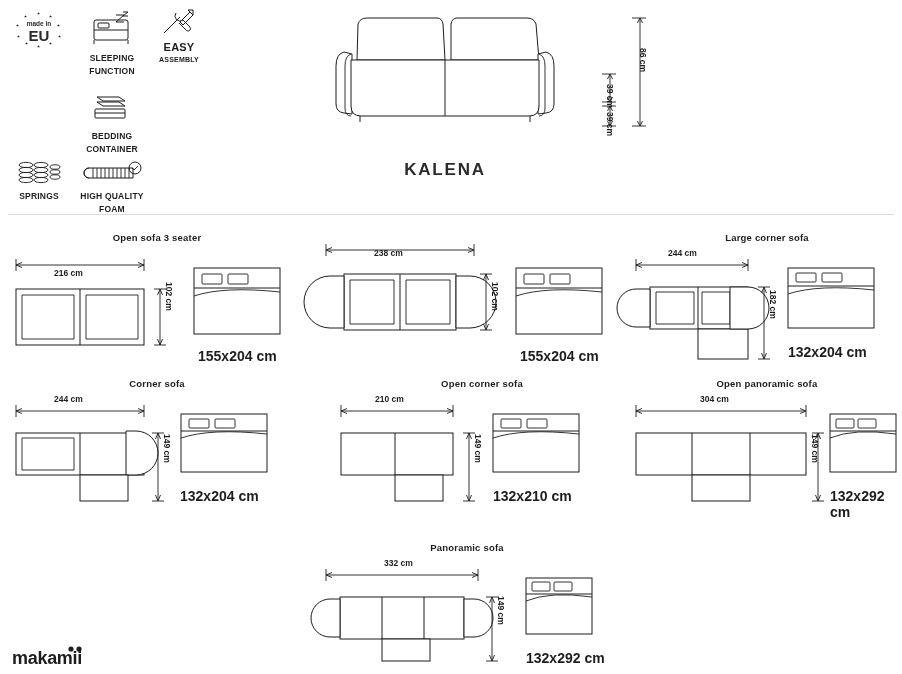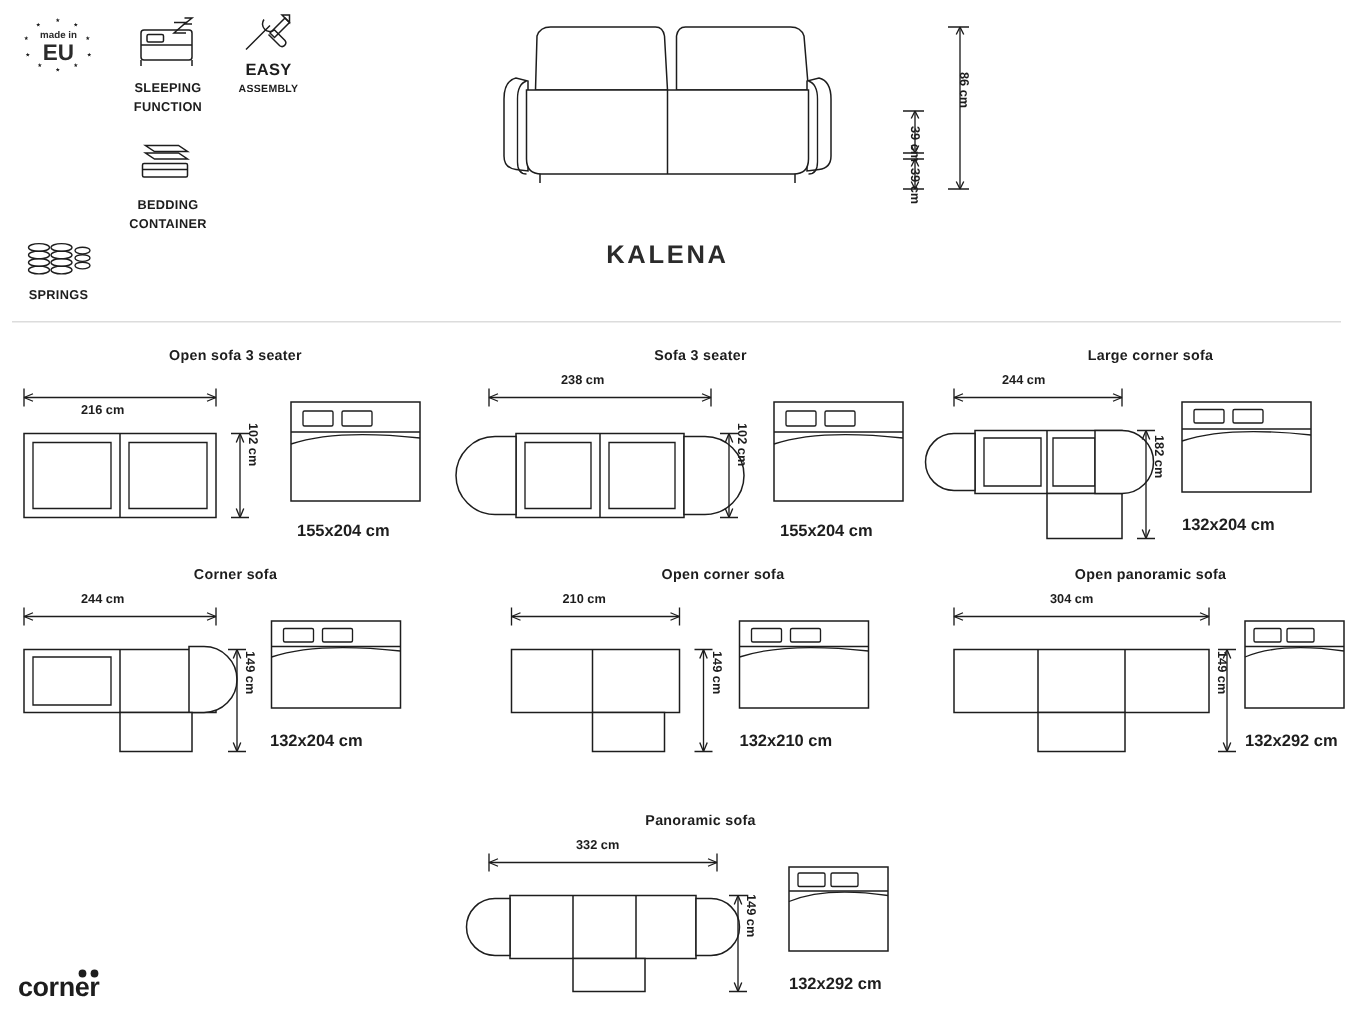--- a/index.html
+++ b/index.html
@@ -49,21 +49,21 @@
   .divider { position:absolute; left:8px; top:214px; width:886px; height:1px; background:#dcdcdc; }
 
   
   .variant { position:absolute; }
   .variant .v-title {
     font-size:9.5px; font-weight:bold; color:#1d1d1d; letter-spacing:.2px;
     margin-bottom:4px;
     text-align:center;
   }
   .bedsize {
-    position:absolute; font-size:11px; font-weight:bold; color:#1d1d1d;
+    position:absolute; font-size:14px; font-weight:bold; color:#1d1d1d;
   }
   svg { display:block; overflow:visible; }
   .ln { stroke:#1d1d1d; fill:none; stroke-width:1; }
   .ln-thin { stroke:#1d1d1d; fill:none; stroke-width:.9; }
   .fillw { fill:#ffffff; }
   .dimline { stroke:#1d1d1d; stroke-width:.9; fill:none; }
 
   .logo { position:absolute; left:12px; top:648px; }
   .logo-text { font-size:18px; font-weight:bold; letter-spacing:-0.3px; color:#1d1d1d; }
   .logo-dots { position:absolute; right:-1px; top:-4px; }
@@ -151,20 +151,33 @@
               <ellipse cx="24" cy="20" rx="7" ry="2.6"></ellipse>
             <ellipse cx="38" cy="7" rx="5" ry="2.2"></ellipse>
               <ellipse cx="38" cy="12" rx="5" ry="2.2"></ellipse>
               <ellipse cx="38" cy="17" rx="5" ry="2.2"></ellipse>
           </g>
         </svg>
       </div>
       <div class="cap">SPRINGS</div>
     </div>
 
+    <div class="icon-cell" style="left:62px; top:150px; width:84px;">
+      <div class="icon-art" style="height:30px;">
+        <svg width="66" height="26" viewBox="0 0 66 26">
+          <path class="ln" d="M10 8 h44 v10 h-44 a5 5 0 0 1 0 -10 z"></path>
+          <path class="ln-thin" d="M10 8 a5 5 0 0 0 0 10"></path>
+          <path class="ln-thin" d="M14 8 v10 M18 8 v10 M22 8 v10 M26 8 v10 M30 8 v10 M34 8 v10 M38 8 v10 M42 8 v10 M46 8 v10 M50 8 v10"></path>
+          <circle class="ln" cx="56" cy="8" r="6"></circle>
+          <path class="ln-thin" d="M53 8 l2 2 l4 -4"></path>
+        </svg>
+      </div>
+      <div class="cap">HIGH QUALITY</div>
+      <div class="cap">FOAM</div>
+    </div>
   </div>
 
   <div class="hero">
     <svg width="250" height="130" viewBox="0 0 250 130">
 
       <path class="ln fillw" d="M38 10 q2 -6 9 -6 h70 q5 0 6 6 l2 36 h-88 z"></path>
       <path class="ln fillw" d="M131 10 q1 -6 6 -6 h70 q7 0 9 6 l3 36 h-88 z"></path>
 
       <path class="ln fillw" d="M24 38 q-8 2 -8 14 v38 q0 8 8 9 l8 1 v-60 z"></path>
       <path class="ln fillw" d="M226 38 q8 2 8 14 v38 q0 8 -8 9 l-8 1 v-60 z"></path>
@@ -225,21 +238,20 @@
       <rect class="ln fillw" x="4" y="4" width="86" height="66"></rect>
       <path class="ln" d="M4 24 h86"></path>
       <rect class="ln-thin" x="12" y="10" width="20" height="10" rx="1"></rect>
       <rect class="ln-thin" x="38" y="10" width="20" height="10" rx="1"></rect>
       <path class="ln-thin" d="M4 32 q30 -10 86 -4"></path>
     </svg>
     <div class="bedsize" style="left:186px; top:116px;">155x204 cm</div>
   </div>
 
   <div class="variant" style="left:322px; top:232px; width:290px;">
-    <div class="v-title">Sofa 3 seater</div>
     <svg width="180" height="110" viewBox="0 0 180 110">
       <path class="dimline" d="M4 18 h148"></path>
       <path class="dimline" d="M4 12 v12 M152 12 v12"></path>
       <path class="dimline" d="M4 18 l6 -2.5 M4 18 l6 2.5 M152 18 l-6 -2.5 M152 18 l-6 2.5"></path>
       <rect class="ln fillw" x="22" y="42" width="112" height="56"></rect>
       <path class="ln" d="M78 42 v56"></path>
       <path class="ln-thin" d="M28 48 h44 v44 h-44 z"></path>
       <path class="ln-thin" d="M84 48 h44 v44 h-44 z"></path>
 
       <path class="ln fillw" d="M8 44 h14 v52 h-14 a7 7 0 0 1 0 -52 z"></path>
@@ -390,21 +402,21 @@
       <path class="ln" d="M2 20 h66"></path>
       <rect class="ln-thin" x="8" y="8" width="18" height="9" rx="1"></rect>
       <rect class="ln-thin" x="30" y="8" width="18" height="9" rx="1"></rect>
       <path class="ln-thin" d="M2 27 q24 -10 66 -4"></path>
     </svg>
     <div class="bedsize" style="left:204px; top:108px;">132x292 cm</div>
   </div>
 
   <div class="logo">
     <div style="position:relative; display:inline-block;">
-      <span class="logo-text">corner</span>
+      <span class="logo-text">makamii</span>
       <svg class="logo-dots" width="16" height="10" viewBox="0 0 16 10">
         <circle cx="4" cy="5" r="2.6" fill="#1d1d1d"></circle>
         <circle cx="12" cy="5" r="2.6" fill="#1d1d1d"></circle>
       </svg>
     </div>
   </div>
 
 </div>
 
 </body></html>

